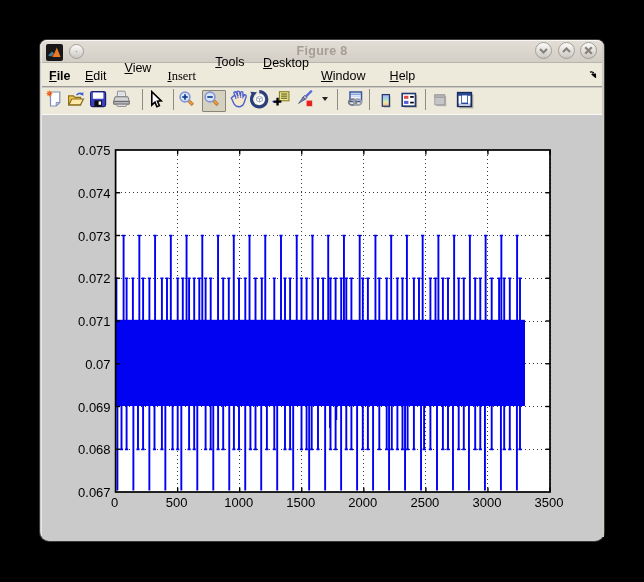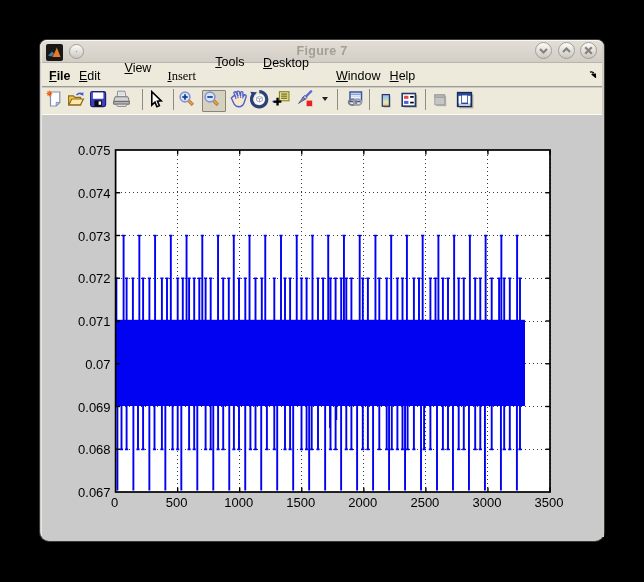--- a/index.html
+++ b/index.html
@@ -12,21 +12,21 @@
 #menubar{position:absolute;left:1px;top:23px;width:562px;height:24px;background:#eeeadb;
  border-bottom:1px solid #a09d90;font-size:12.5px;color:#000}
 #toolbar{position:absolute;left:1px;top:48px;width:562px;height:27px;background:#eeeadb;
  border-bottom:1px solid #fbfaf6}
 #press{position:absolute;left:201.5px;top:89.5px;width:24px;height:22.5px;background:#d5d1c1;
  border:1px solid #8a8478;border-radius:1px}
 </style></head>
 <body>
 <div id="win">
  <div id="tbar">
-      <div id="title">Figure 7</div>
+      <div id="title">Figure 8</div>
     </div>
  <div id="menubar"></div>
  <div id="toolbar"></div>
 </div>
 <svg style="position:absolute;left:45.5px;top:43.5px" width="17" height="17" viewBox="0 0 17 17">
     <rect width="17" height="17" rx="2" fill="#181818"></rect>
     <path d="M2 11.5 L6.2 7.6 L8 9.4 L5.4 12.6 Z" fill="#3e7f9e"></path>
     <path d="M5.4 12.6 L8 9.4 L9.7 12.8 Z" fill="#b63c20"></path>
     <path d="M6.8 13 L10.8 3.4 L14.6 13 Z" fill="#e87a28"></path>
   </svg>
@@ -65,26 +65,26 @@
       <linearGradient id="gl" x1="0" y1="0" x2="0" y2="1">
         <stop offset="0" stop-color="#fdfdfc"></stop>
         <stop offset="1" stop-color="#c9c5bd"></stop>
       </linearGradient>
     </defs>
     <circle cx="7.5" cy="7.5" r="7" fill="url(#gl)" stroke="#a29e94" stroke-width="1"></circle>
     <circle cx="7.5" cy="7.5" r="0.8" fill="#aba69c"></circle>
   </svg>
 <div id="menuwrap" style="position:absolute;left:0;top:0;width:644px;height:582px;font-size:12.5px;color:#000;pointer-events:none">
     <span style="position:absolute;left:49px;top:68.5px;font-weight:bold;"><span style="text-decoration:underline">F</span>ile</span>
-    <span style="position:absolute;left:79px;top:68.5px;"><span style="text-decoration:underline">E</span>dit</span>
+    <span style="position:absolute;left:85px;top:68.5px;"><span style="text-decoration:underline">E</span>dit</span>
     <span style="position:absolute;left:124.5px;top:61px;"><span style="text-decoration:underline">V</span>iew</span>
     <span style="position:absolute;left:167.5px;top:68.5px;font-family:Liberation Serif, serif;"><span style="text-decoration:underline">I</span>nsert</span>
     <span style="position:absolute;left:215.3px;top:55px;"><span style="text-decoration:underline">T</span>ools</span>
     <span style="position:absolute;left:263.1px;top:56px;"><span style="text-decoration:underline">D</span>esktop</span>
-    <span style="position:absolute;left:336px;top:68.5px;"><span style="text-decoration:underline">W</span>indow</span>
+    <span style="position:absolute;left:321px;top:68.5px;"><span style="text-decoration:underline">W</span>indow</span>
     <span style="position:absolute;left:389.6px;top:68.5px;text-align:center;"><span style="text-decoration:underline">H</span>elp</span>
     <svg style="position:absolute;left:588.5px;top:71px" width="8" height="7" viewBox="0 0 8 7">
       <path d="M1 1.2 Q3.5 0.2 4.8 2.2" fill="none" stroke="#000" stroke-width="1.3"></path>
       <path d="M2.8 2.8 L7 6.5 L7 2.6" fill="#000"></path>
       <path d="M2.8 2.8 L7 6.5" stroke="#000" stroke-width="1.6"></path>
     </svg>
   </div>
 <div id="press"></div>
 <div style="position:absolute;left:602.3px;top:45px;width:1.4px;height:492px;background:#cfccc4"></div>
 <div style="position:absolute;left:41.2px;top:46px;width:1px;height:490px;background:#e9e7e1"></div>

